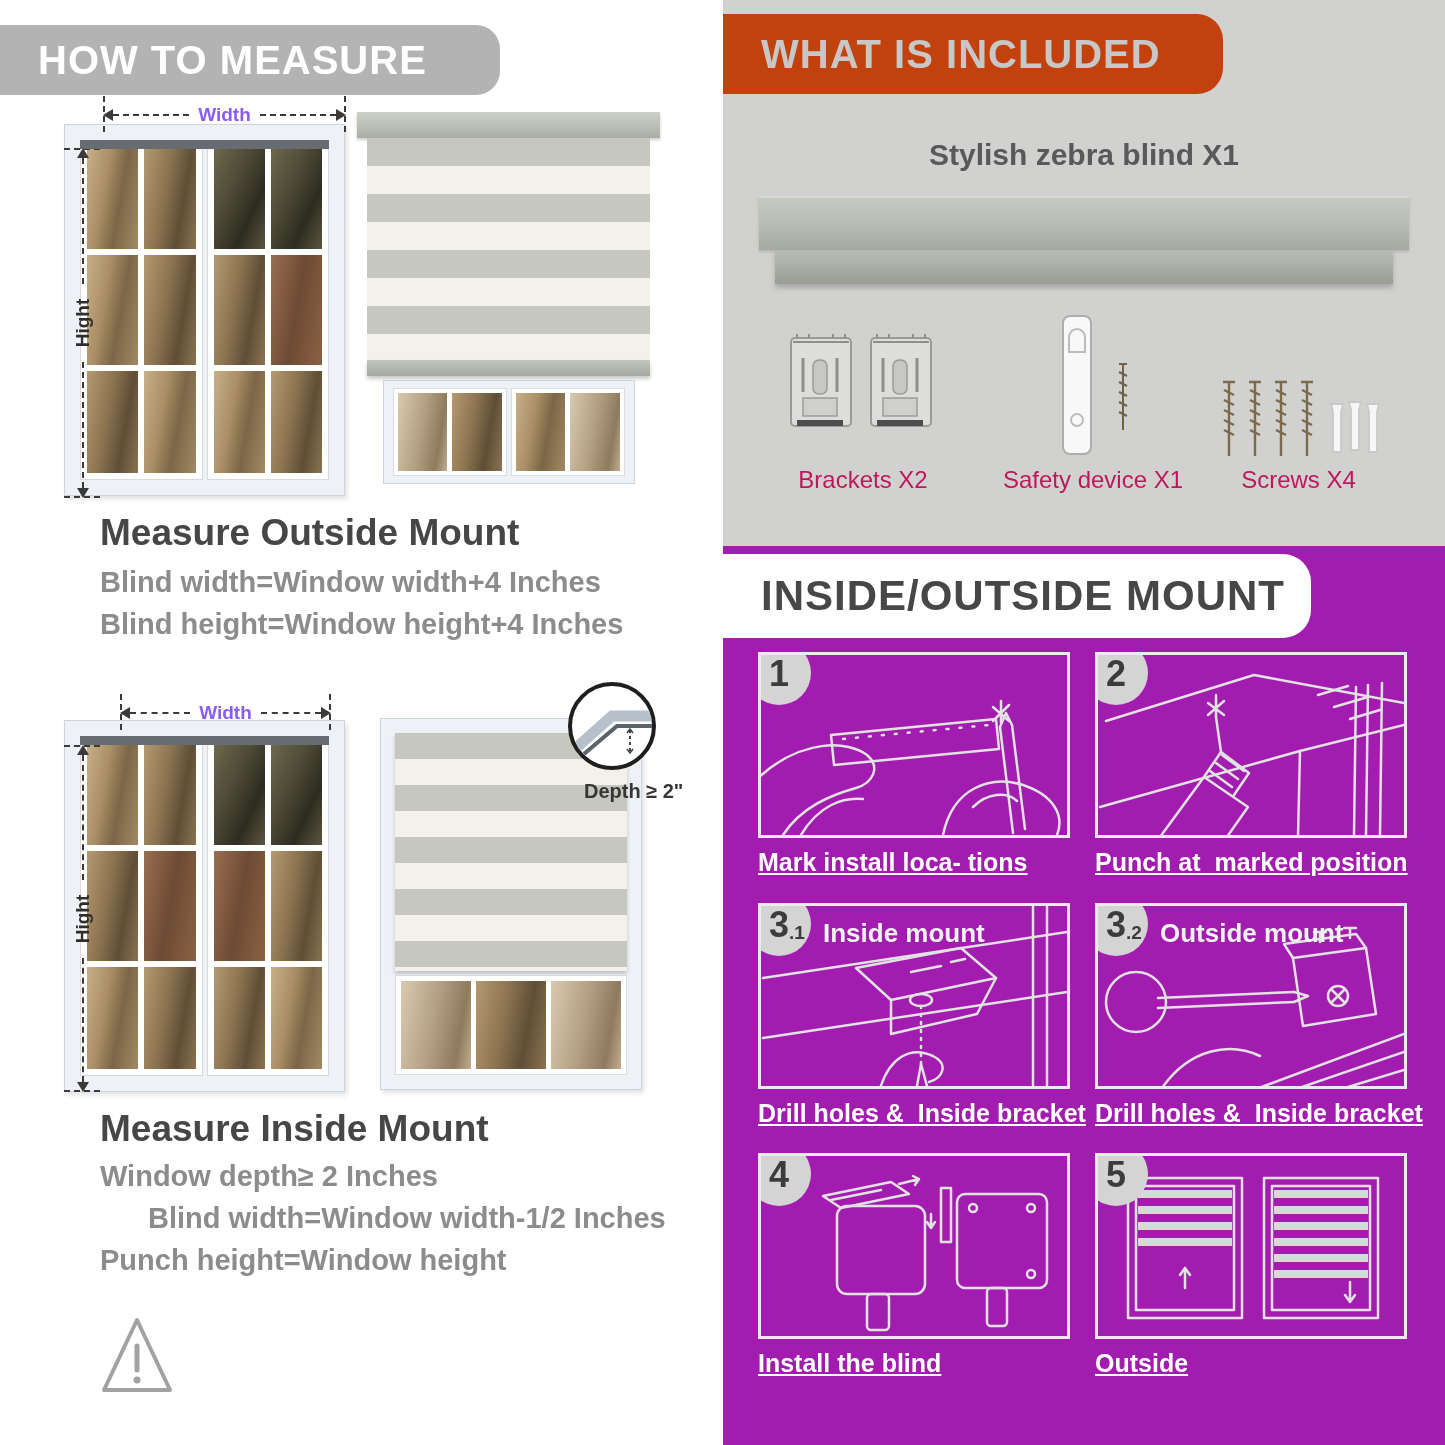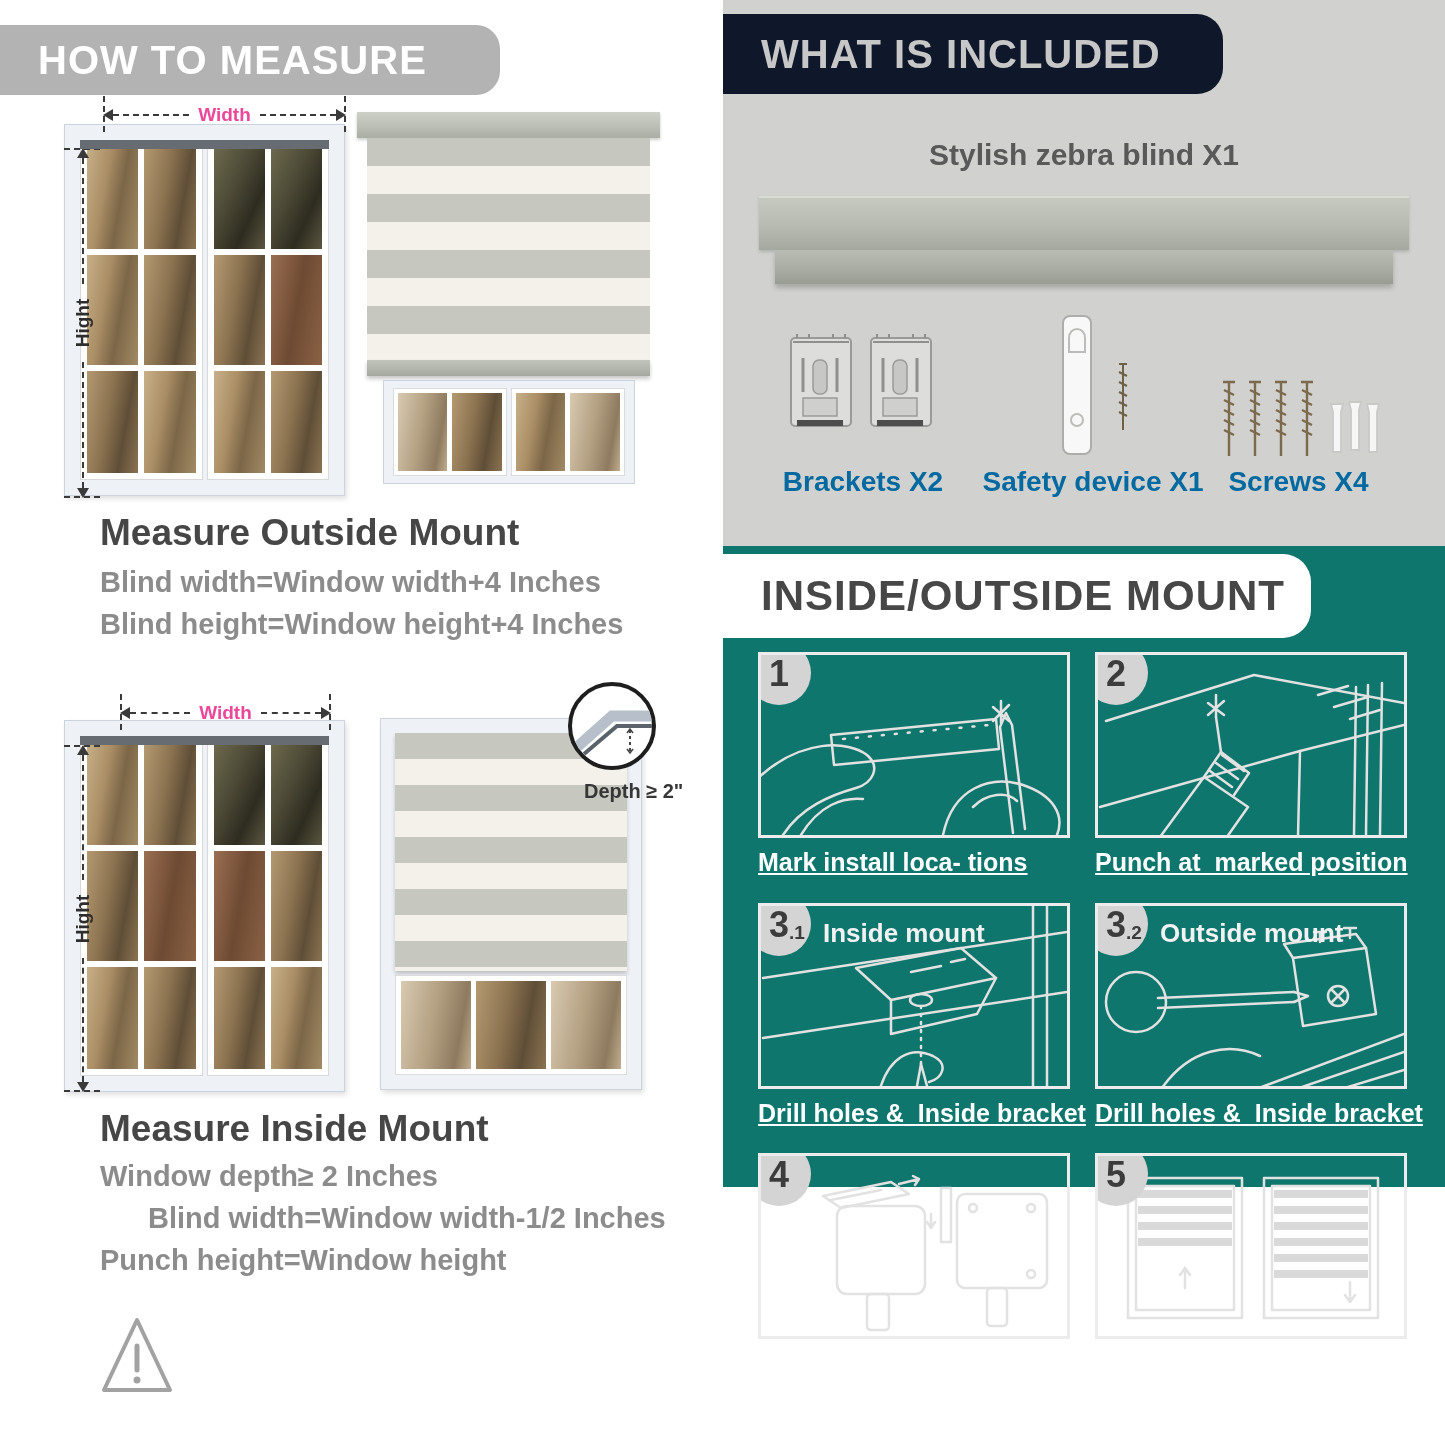--- a/index.html
+++ b/index.html
@@ -21,21 +21,21 @@
   .rollstrip{position:absolute;left:15px;right:15px;top:15px;height:9px;background:#676c72;z-index:2;}
   .p1{background:linear-gradient(100deg,#c7b089 0%,#ab8f66 35%,#7b6647 62%,#a18a64 100%);}
   .p2{background:linear-gradient(100deg,#b49a72 0%,#8d7451 40%,#5f4e37 70%,#8a7351 100%);}
   .p3{background:linear-gradient(115deg,#6e6a4e 0%,#4c4936 40%,#2e2c20 70%,#5a5640 100%);}
   .p4{background:linear-gradient(100deg,#9a6f52 0%,#6e4a33 50%,#8a6245 100%);}
   .ps{background:linear-gradient(100deg,#d8cab0 0%,#b5a184 45%,#8e7a5e 80%,#c0ad8f 100%);}
 
   
   .harrow{display:flex;align-items:center;height:22px;}
   .harrow .dash{flex:1;height:0;border-top:2px dashed #3a3a3a;}
-  .harrow .lblh{padding:0 9px;font-size:19px;font-weight:bold;color:#ec4899;}
+  .harrow .lblh{padding:0 9px;font-size:19px;font-weight:bold;color:#8b5cf6;}
   .tri-l{width:0;height:0;border-top:6px solid transparent;border-bottom:6px solid transparent;border-right:10px solid #3a3a3a;}
   .tri-r{width:0;height:0;border-top:6px solid transparent;border-bottom:6px solid transparent;border-left:10px solid #3a3a3a;}
   .harrow::before,.harrow::after{content:'';position:absolute;top:-8px;height:36px;border-left:2px dashed #3a3a3a;}
   .harrow::before{left:0;} .harrow::after{right:0;}
   .varrow{display:flex;flex-direction:column;align-items:center;width:22px;}
   .varrow .vdash{flex:1;width:0;border-left:2px dashed #3a3a3a;}
   .varrow .lblv{font-size:19px;font-weight:bold;color:#2e2e2e;transform:rotate(-90deg);
                 white-space:nowrap;margin:28px 0;}
   .tri-u{width:0;height:0;border-left:6px solid transparent;border-right:6px solid transparent;border-bottom:10px solid #3a3a3a;}
   .tri-d{width:0;height:0;border-left:6px solid transparent;border-right:6px solid transparent;border-top:10px solid #3a3a3a;}
@@ -64,32 +64,32 @@
 
   .maglens{border-radius:50%;border:4px solid #1e1e1e;background:#fff;overflow:hidden;box-sizing:border-box;}
   .depth-lbl{font-size:20px;font-weight:bold;color:#363636;}
 
   .measure-h{font-size:37px;font-weight:bold;color:#464646;margin:0;text-align:right;}
   .mline{font-size:29px;font-weight:bold;color:#8c8c8c;margin:0;}
   .warn-text{font-size:22.5px;color:#a2a2a2;line-height:35px;margin:0;}
 
   
   .right-top{left:723px;top:0;width:722px;height:546px;background:#d1d1cf;}
-  .hdr-included{left:0;top:14px;width:462px;height:80px;background:#0f172a;border-radius:0 26px 26px 0;
+  .hdr-included{left:0;top:14px;width:462px;height:80px;background:#c2410c;border-radius:0 26px 26px 0;
                 color:#c7c7c7;font-size:40px;font-weight:bold;line-height:80px;padding-left:38px;letter-spacing:1px;}
   .prod-title{left:0;top:138px;width:722px;text-align:center;font-size:30px;font-weight:bold;color:#595959;}
   .rail-top{left:36px;top:196px;width:650px;height:52px;
             background:linear-gradient(180deg,#c6c9c0 0%,#b7bab1 55%,#a5a89f 100%);
             border-top:2px solid #d8dbd2;box-shadow:0 2px 3px rgba(0,0,0,.15);}
   .rail-bottom{left:52px;top:250px;width:618px;height:34px;
                background:linear-gradient(180deg,#b9bcb3 0%,#a8aba2 60%,#999c93 100%);
                box-shadow:0 4px 5px rgba(0,0,0,.2);}
-  .inc-label{top:466px;font-size:28px;font-weight:bold;color:#0369a1;text-align:center;}
-
-  .right-bottom{left:723px;top:546px;width:722px;height:641px;background:#0f766e;}
+  .inc-label{top:466px;font-size:24px;font-weight:normal;color:#be185d;text-align:center;}
+
+  .right-bottom{left:723px;top:546px;width:722px;height:899px;background:#a21caf;}
   .hdr-mount{left:0;top:8px;width:550px;height:84px;background:#fff;border-radius:0 28px 28px 0;
              color:#474747;font-size:42px;font-weight:800;line-height:84px;padding-left:38px;letter-spacing:1px;}
   .panel{position:absolute;width:312px;height:186px;border:3px solid #ececec;box-sizing:border-box;overflow:hidden;}
   .panel svg.illus{position:absolute;left:0;top:0;width:100%;height:100%;}
   .badge{position:absolute;left:-14px;top:-14px;width:64px;height:64px;border-radius:50%;background:#d4d4d4;
          color:#3c3c3c;}
   .badge .bnum{position:absolute;left:22px;top:12px;font-size:36px;font-weight:bold;}
   .badge .bsub{position:absolute;left:42px;top:30px;font-size:19px;font-weight:bold;}
   .step-inner-label{position:absolute;left:62px;top:12px;font-size:26px;font-weight:bold;color:#f2f2f2;}
   .caption{position:absolute;width:330px;font-size:25px;font-weight:bold;color:#fff;white-space:pre-wrap;text-decoration:underline;}

